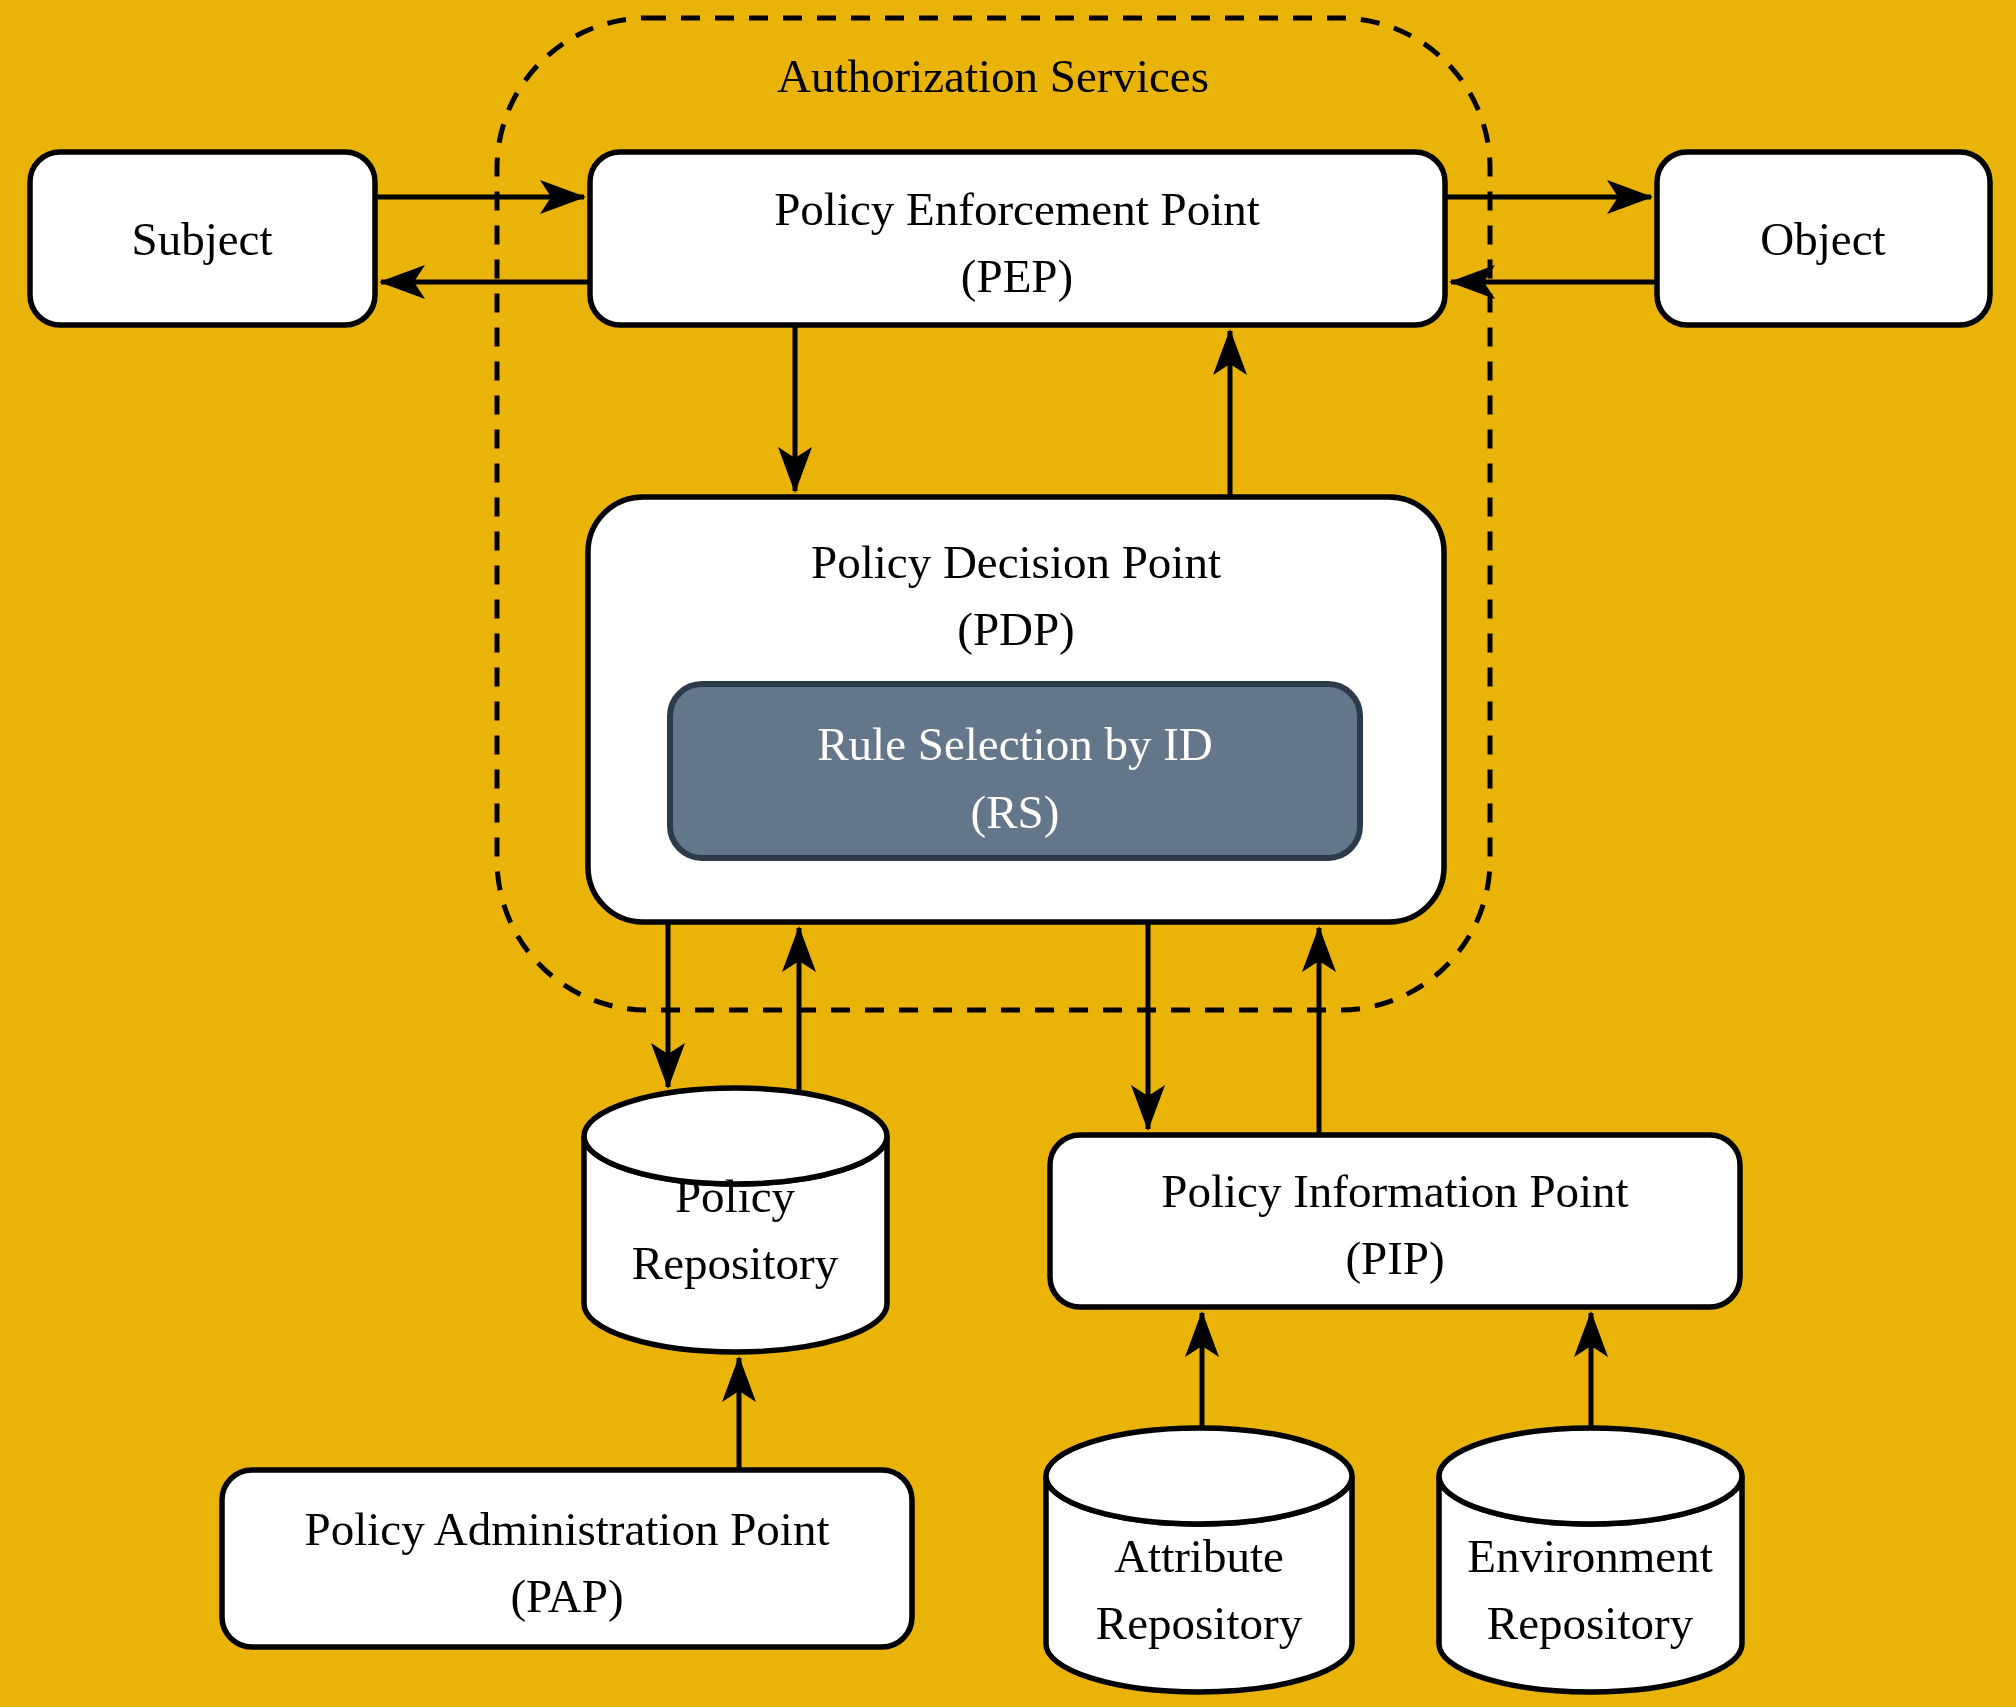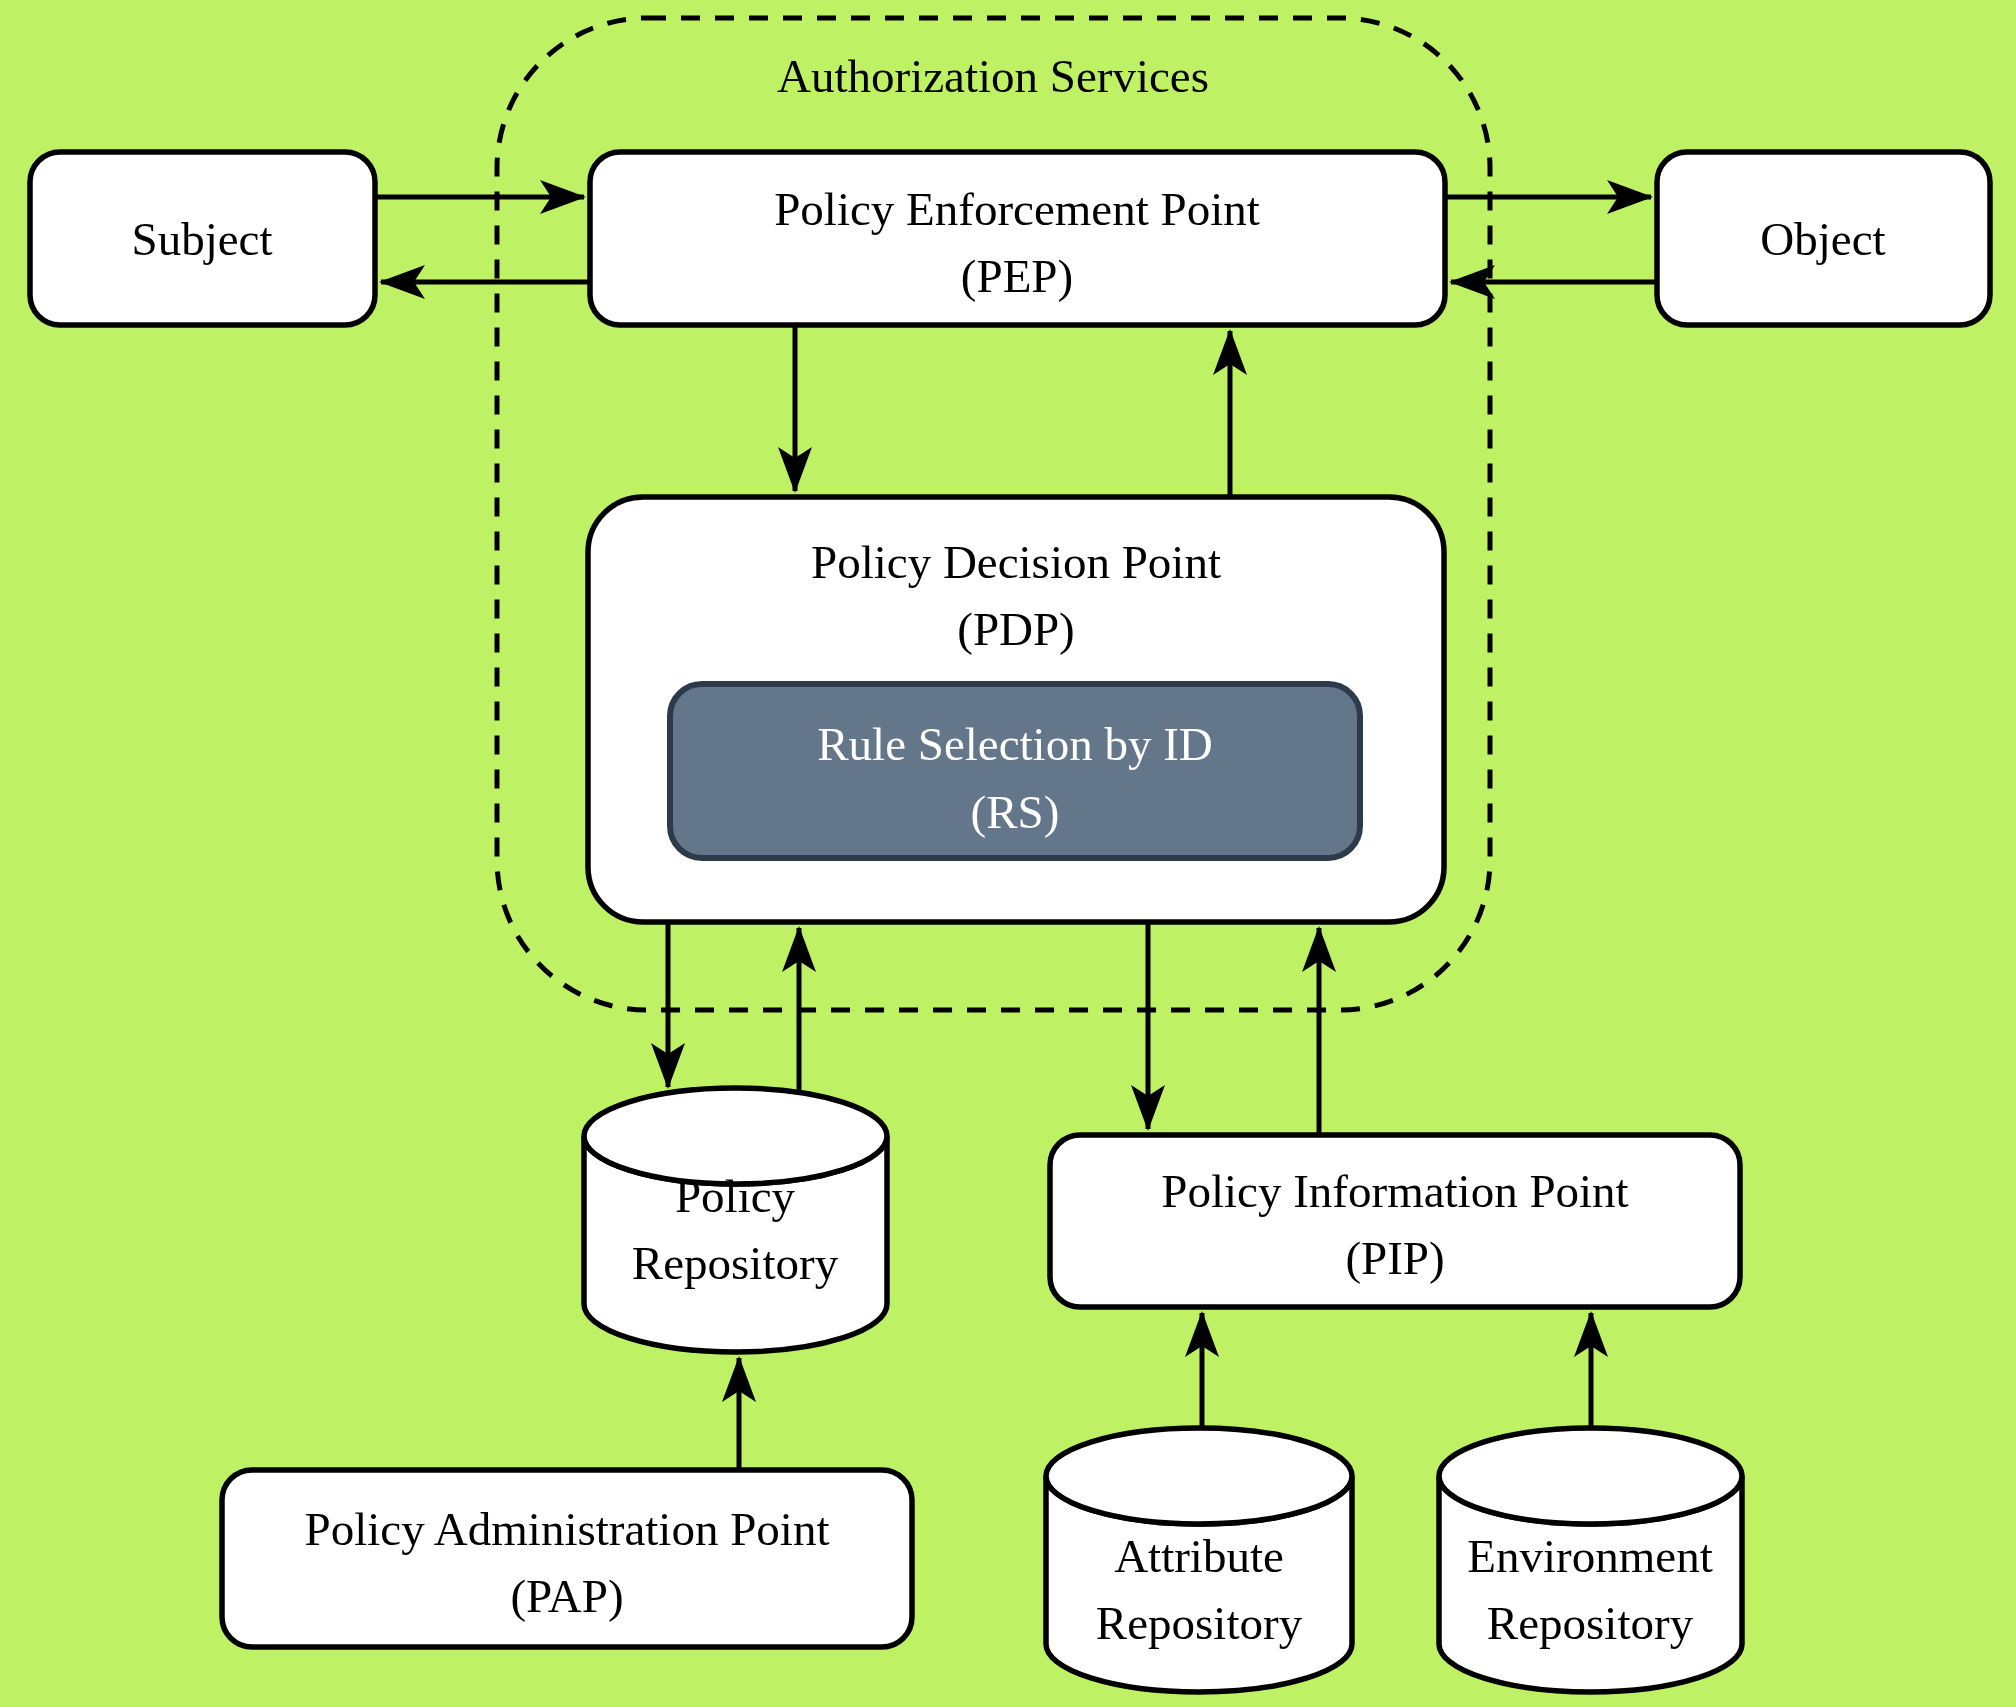--- a/index.html
+++ b/index.html
@@ -1,16 +1,16 @@
 <!DOCTYPE html>
 <html><head>
 <meta charset="utf-8">
 <style>
   html,body{margin:0;padding:0;background:#ffffff;}
-  .stage{width:2016px;height:1707px;position:relative;background:#bef264;}
+  .stage{width:2016px;height:1707px;position:relative;background:#eab308;}
   svg{display:block;}
   .lbl{font-family:"Liberation Serif","DejaVu Serif",serif;font-size:47px;fill:#000000;text-anchor:middle;}
   .lbl-white{font-family:"Liberation Serif","DejaVu Serif",serif;font-size:47px;fill:#ffffff;text-anchor:middle;}
   .node-box{fill:#ffffff;stroke:#000000;stroke-width:5.5;}
   .cyl{fill:#ffffff;stroke:#000000;stroke-width:5.5;}
   .edge{stroke:#000000;stroke-width:5;fill:none;}
   .dashedbox{fill:none;stroke:#000000;stroke-width:5;stroke-dasharray:19 15;}
 </style>
 </head>
 <body>

